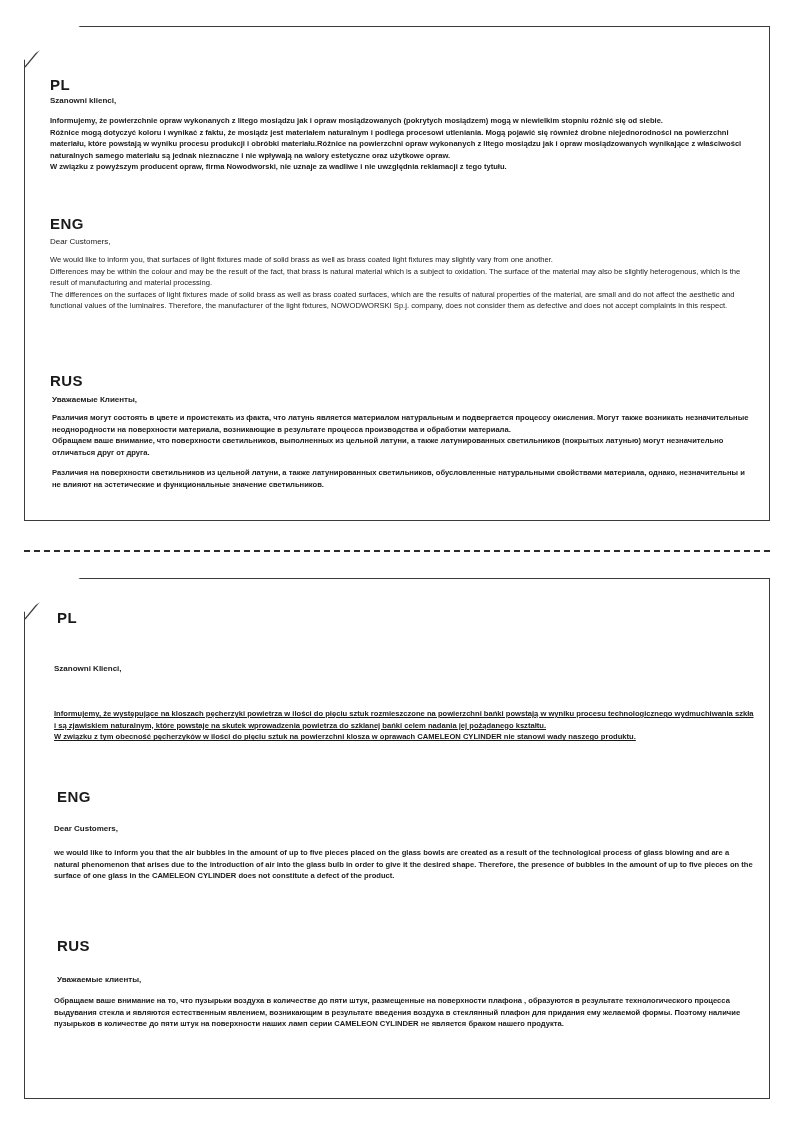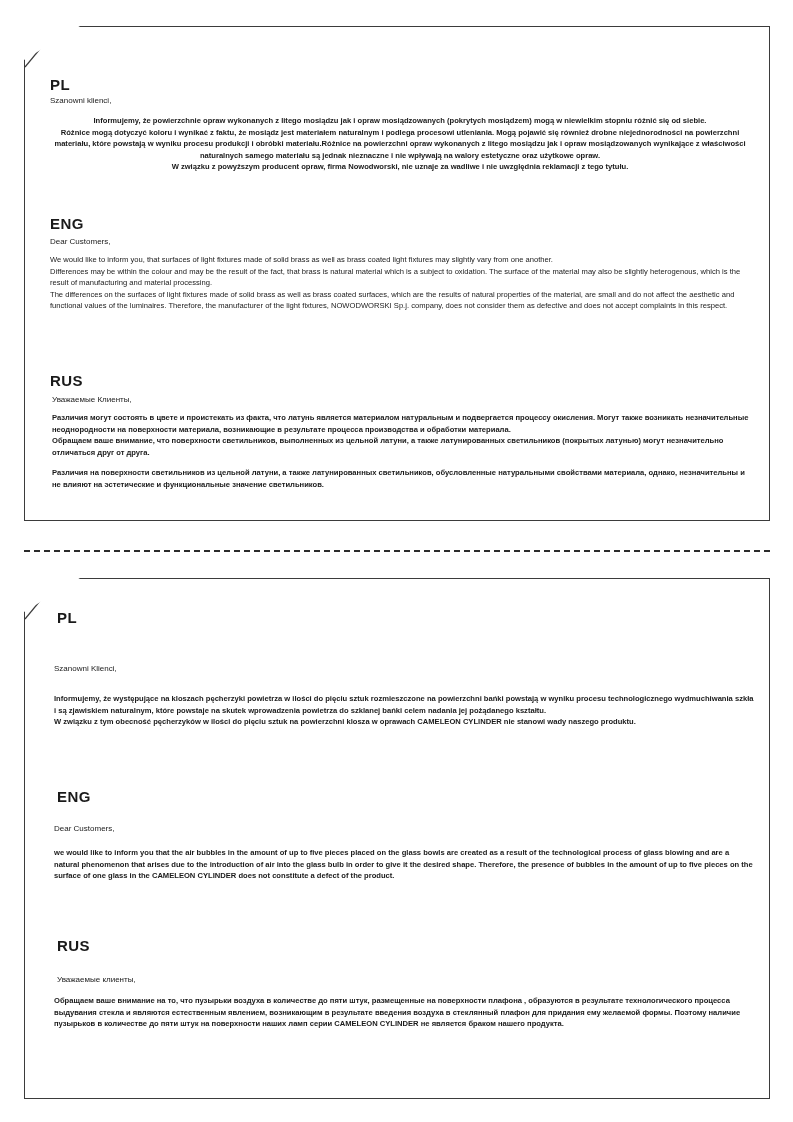--- a/index.html
+++ b/index.html
@@ -58,53 +58,53 @@
   
   .lang-heading {
     font-size: 15px;
     font-weight: bold;
     letter-spacing: 0.4px;
     color: #1a1a1a;
     margin: 0;
   }
   .salutation {
     font-size: 8px;
-    font-weight: normal;
+    font-weight: bold;
     color: #1a1a1a;
     margin: 0;
   }
   .body-text {
     font-size: 7.6px;
     line-height: 11.6px;
     color: #1a1a1a;
     margin: 0;
     font-weight: bold;
   }
   .body-text.reg {
     font-weight: normal;
   }
   .para-gap { height: 9px; }
 
   
   .p1-pl-head   { position: absolute; left: 50px; top: 76px; }
   .p1-pl-sal    { position: absolute; left: 50px; top: 96px; }
-  .p1-pl-body   { position: absolute; left: 50px; top: 115px; width: 700px; text-align: center; }
+  .p1-pl-body   { position: absolute; left: 50px; top: 115px; width: 700px; }
 
   .p1-eng-head  { position: absolute; left: 50px; top: 215px; }
   .p1-eng-sal   { position: absolute; left: 50px; top: 237px; font-weight: normal; }
   .p1-eng-body  { position: absolute; left: 50px; top: 254px; width: 706px; }
 
   .p1-rus-head  { position: absolute; left: 50px; top: 372px; }
   .p1-rus-sal   { position: absolute; left: 52px; top: 395px; }
   .p1-rus-body  { position: absolute; left: 52px; top: 412px; width: 700px; }
 
   
   .p2-pl-head   { position: absolute; left: 57px; top: 609px; }
   .p2-pl-sal    { position: absolute; left: 54px; top: 664px; }
-  .p2-pl-body   { position: absolute; left: 54px; top: 693px; width: 700px; }
+  .p2-pl-body   { position: absolute; left: 54px; top: 708px; width: 700px; text-decoration: underline; }
 
   .p2-eng-head  { position: absolute; left: 57px; top: 788px; }
   .p2-eng-sal   { position: absolute; left: 54px; top: 824px; }
   .p2-eng-body  { position: absolute; left: 54px; top: 847px; width: 700px; }
 
   .p2-rus-head  { position: absolute; left: 57px; top: 937px; }
   .p2-rus-sal   { position: absolute; left: 57px; top: 975px; }
   .p2-rus-body  { position: absolute; left: 54px; top: 995px; width: 700px; }
 
   

